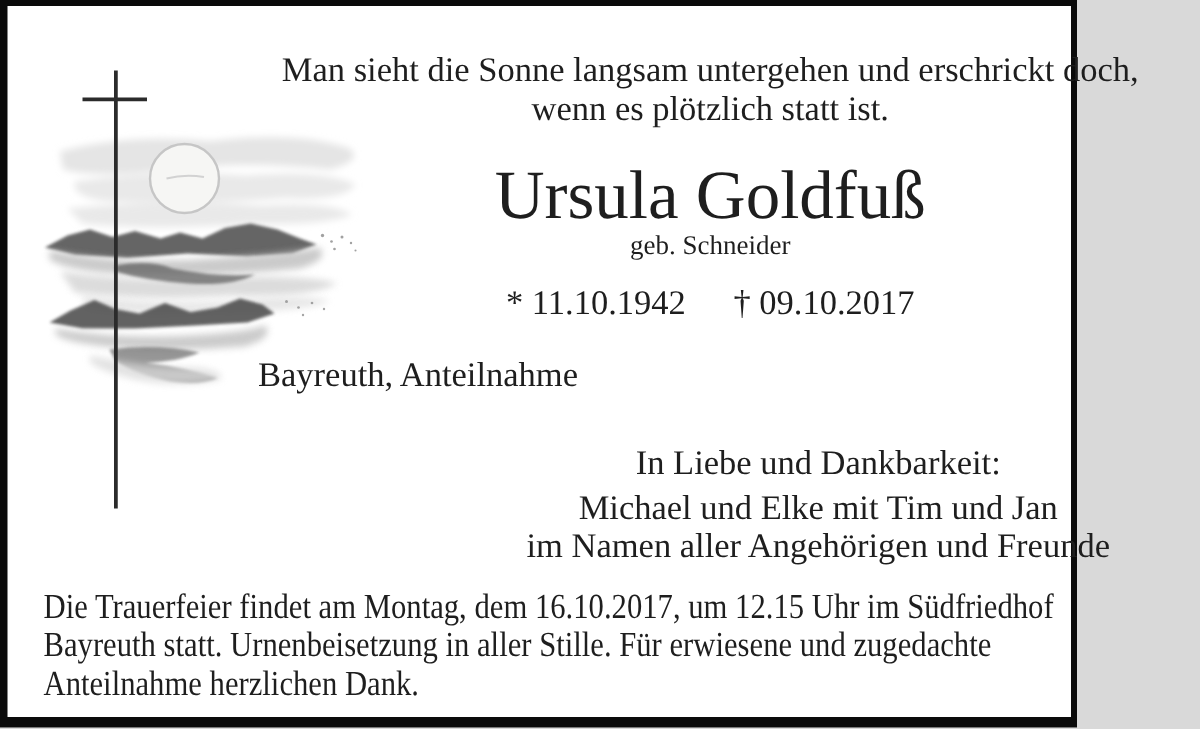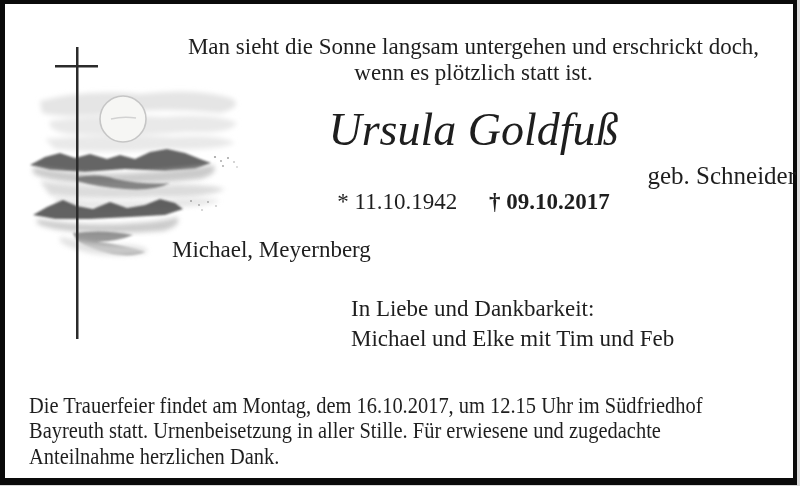--- a/index.html
+++ b/index.html
@@ -11,21 +11,21 @@
   .page {
     position: relative;
     width: 800px;
     height: 486px;
     overflow: hidden;
     background: #d9d9d9;
   }
   .frame {
     position: absolute;
     left: 0; top: 0;
-    width: 797px; height: 485px;
+    width: 718px; height: 485px;
     box-sizing: border-box;
     border-style: solid;
     border-color: #0a0a0a;
     border-width: 4px 4px 7px 5px;
     background: #ffffff;
   }
   .txt {
     position: absolute;
     color: #1e1e1e;
     white-space: nowrap;
@@ -37,45 +37,44 @@
   }
   .epigraph {
     top: 30px;
     font-size: 23px;
     line-height: 26px;
   }
   .name {
     top: 101px;
     font-size: 46px;
     line-height: 50px;
-    font-style: italic;
   }
   .maiden {
-    top: 159px;
-    font-size: 25px;
+    top: 146px;
+    font-size: 18px;
     line-height: 26px;
-    text-align: right;
   }
   .dates {
     top: 185px;
     font-size: 23px;
     line-height: 26px;
   }
-  .dates .death { margin-left: 26px; font-weight: bold; }
+  .dates .death { margin-left: 26px; }
   .residence {
     left: 167px;
     top: 233px;
     font-size: 23px;
     line-height: 26px;
   }
   .mourners {
     left: 346px;
     top: 292px;
     font-size: 23px;
     line-height: 25px;
+    text-align: center;
   }
   .mourners .heading { margin-bottom: 5px; }
   .funeral {
     left: 24px;
     top: 389px;
     font-size: 23.5px;
     line-height: 25.4px;
     transform: scaleX(0.87);
     transform-origin: 0 0;
   }
@@ -163,25 +162,26 @@
 
     <div class="txt centered name">Ursula Goldfuß</div>
 
     <div class="txt centered maiden">geb. Schneider</div>
 
     <div class="txt centered dates">
       <span class="birth">* 11.10.1942</span>
       <span class="death">† 09.10.2017</span>
     </div>
 
-    <div class="txt residence">Michael, Meyernberg</div>
+    <div class="txt residence">Bayreuth, Anteilnahme</div>
 
     <div class="txt mourners">
       <div class="heading">In Liebe und Dankbarkeit:</div>
-      <div>Michael und Elke mit Tim und Feb</div>
+      <div>Michael und Elke mit Tim und Jan</div>
+      <div>im Namen aller Angehörigen und Freunde</div>
     </div>
 
     <div class="txt funeral">
       <div>Die Trauerfeier findet am Montag, dem 16.10.2017, um 12.15 Uhr im Südfriedhof</div>
       <div>Bayreuth statt. Urnenbeisetzung in aller Stille. Für erwiesene und zugedachte</div>
       <div>Anteilnahme herzlichen Dank.</div>
     </div>
 
   </div>
 </div>

